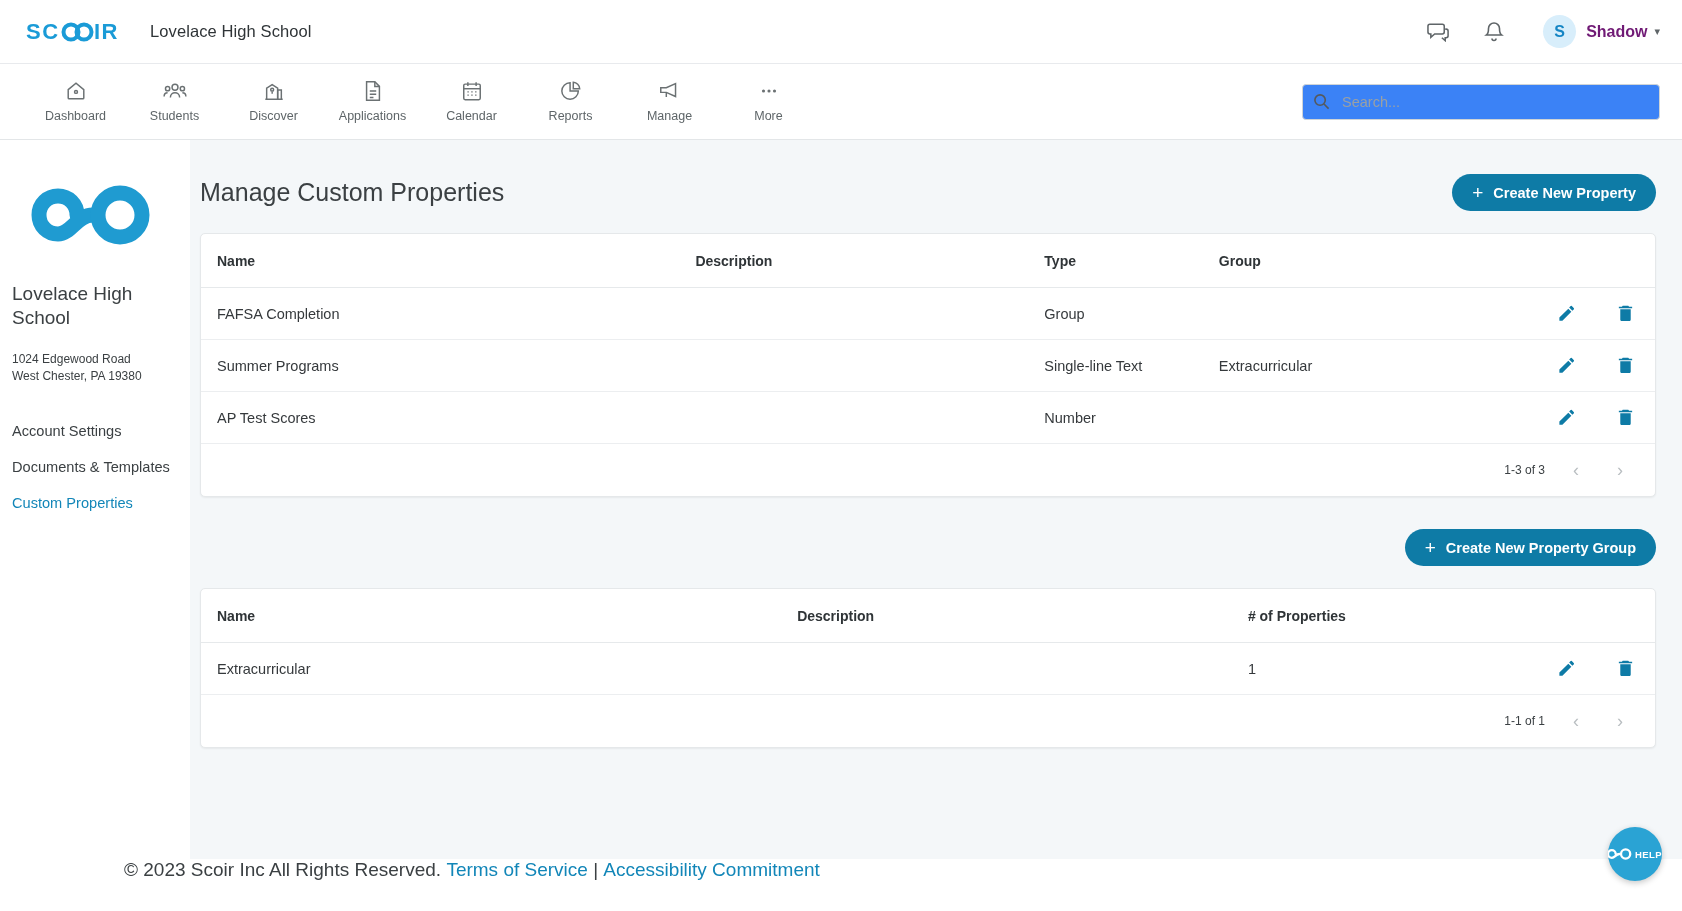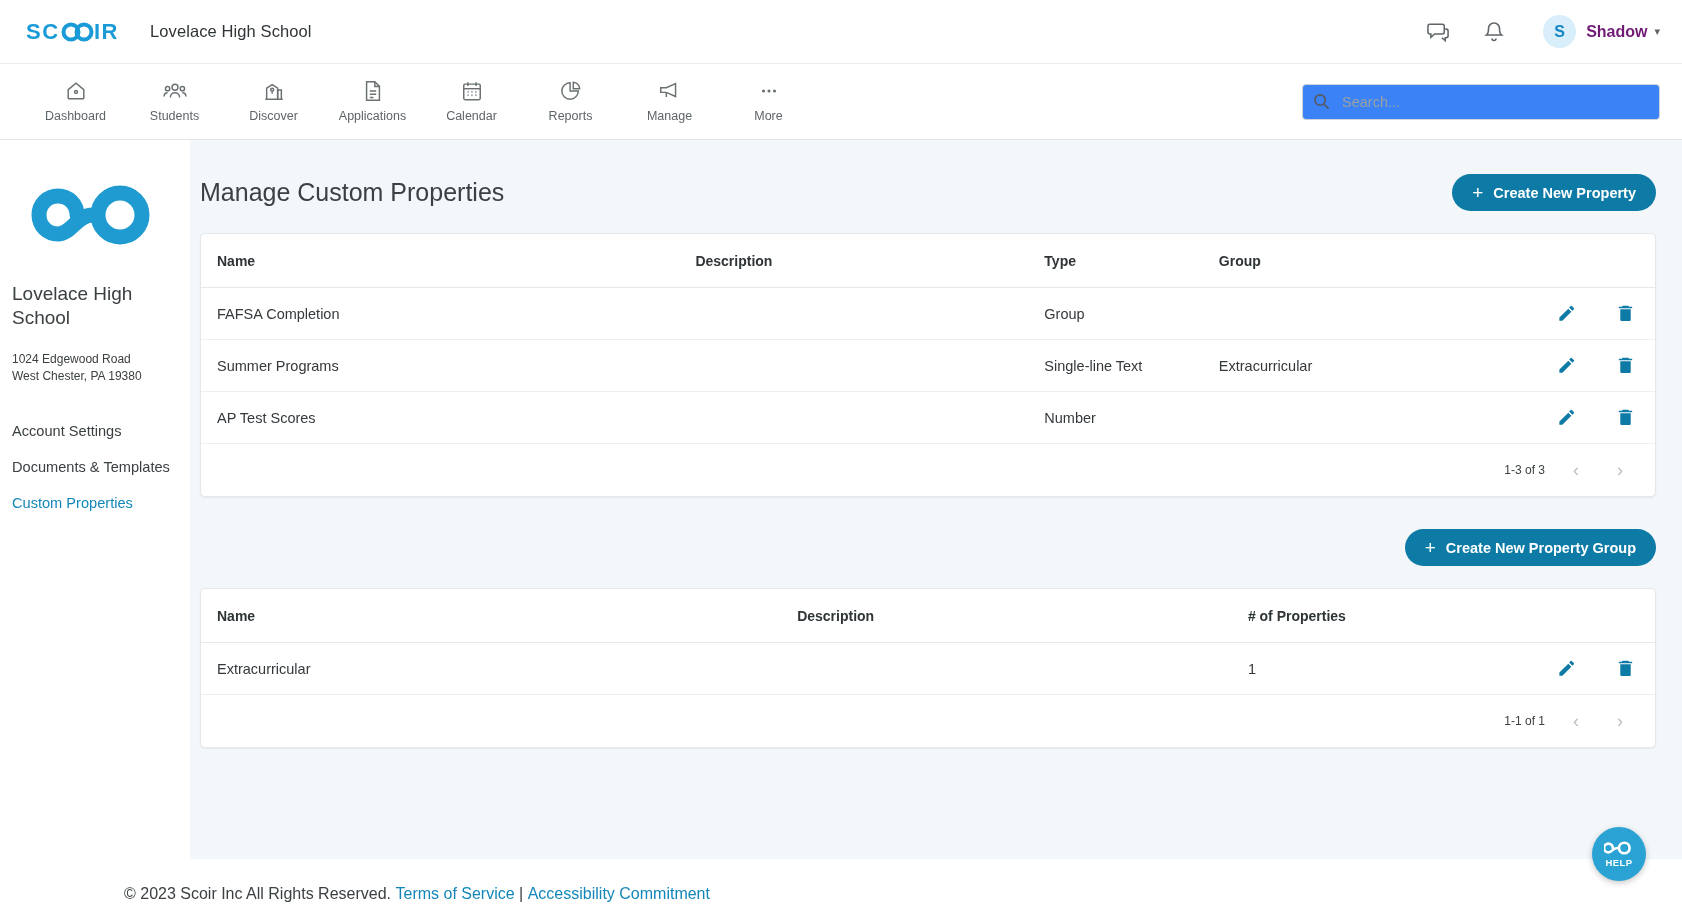--- a/index.html
+++ b/index.html
@@ -192,35 +192,35 @@
     display: flex; align-items: center; justify-content: center;
     color: #b9bec1; cursor: pointer; font-size: 18px;
   }
 
   
   .footer {
     position: absolute;
     left: 0; right: 0; bottom: 0;
     height: 52px;
     background: #fff;
-    display: flex; align-items: flex-end;
+    display: flex; align-items: flex-start;
     padding: 0 0 8px 124px;
-    font-size: 16px;
+    font-size: 19px;
     color: #3b4043;
   }
   .footer a { color: #1286b8; text-decoration: none; }
 
   .help-fab {
     position: absolute;
-    right: 36px; bottom: 30px;
+    right: 20px; bottom: 30px;
     width: 54px; height: 54px;
     border-radius: 50%;
     background: #2aa3d4;
     color: #fff;
-    display: flex; flex-direction: column;
+    display: flex; flex-direction: row;
     align-items: center; justify-content: center;
     gap: 1px;
     cursor: pointer;
     box-shadow: 0 2px 6px rgba(0,0,0,.22);
   }
   .help-fab .help-label { font-size: 9.5px; font-weight: bold; letter-spacing: .4px; }
 </style>
 </head>
 <body>
 

